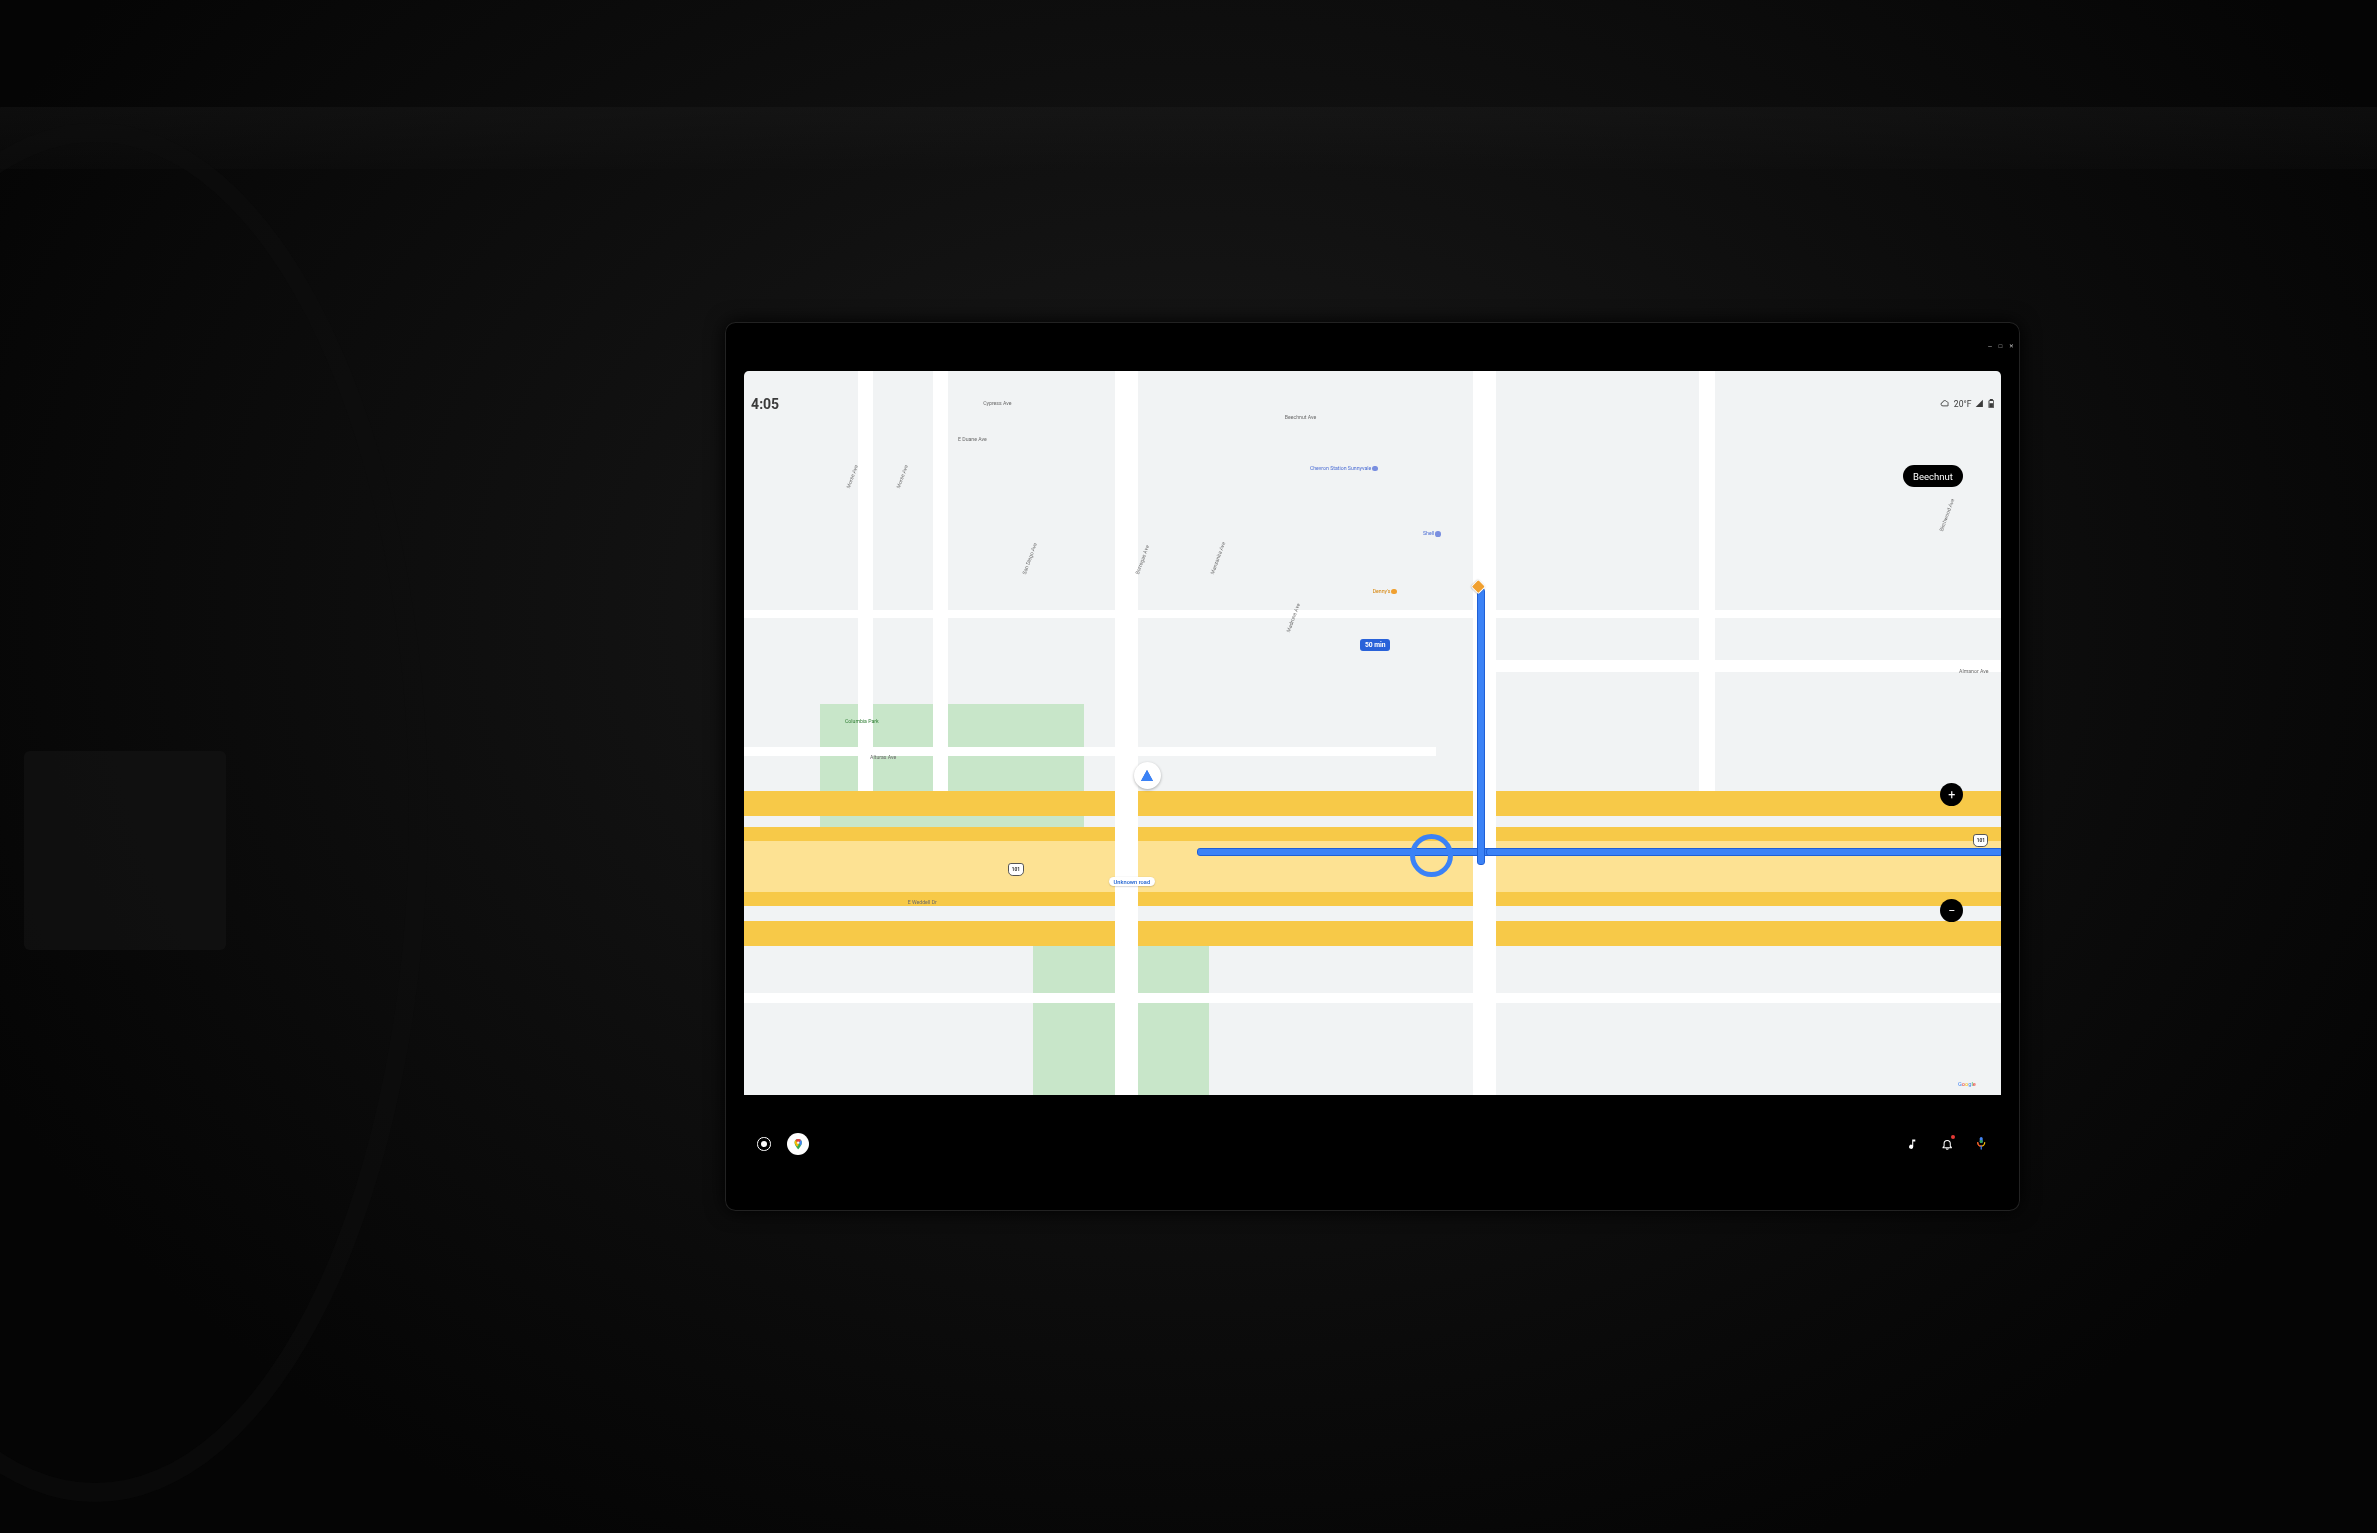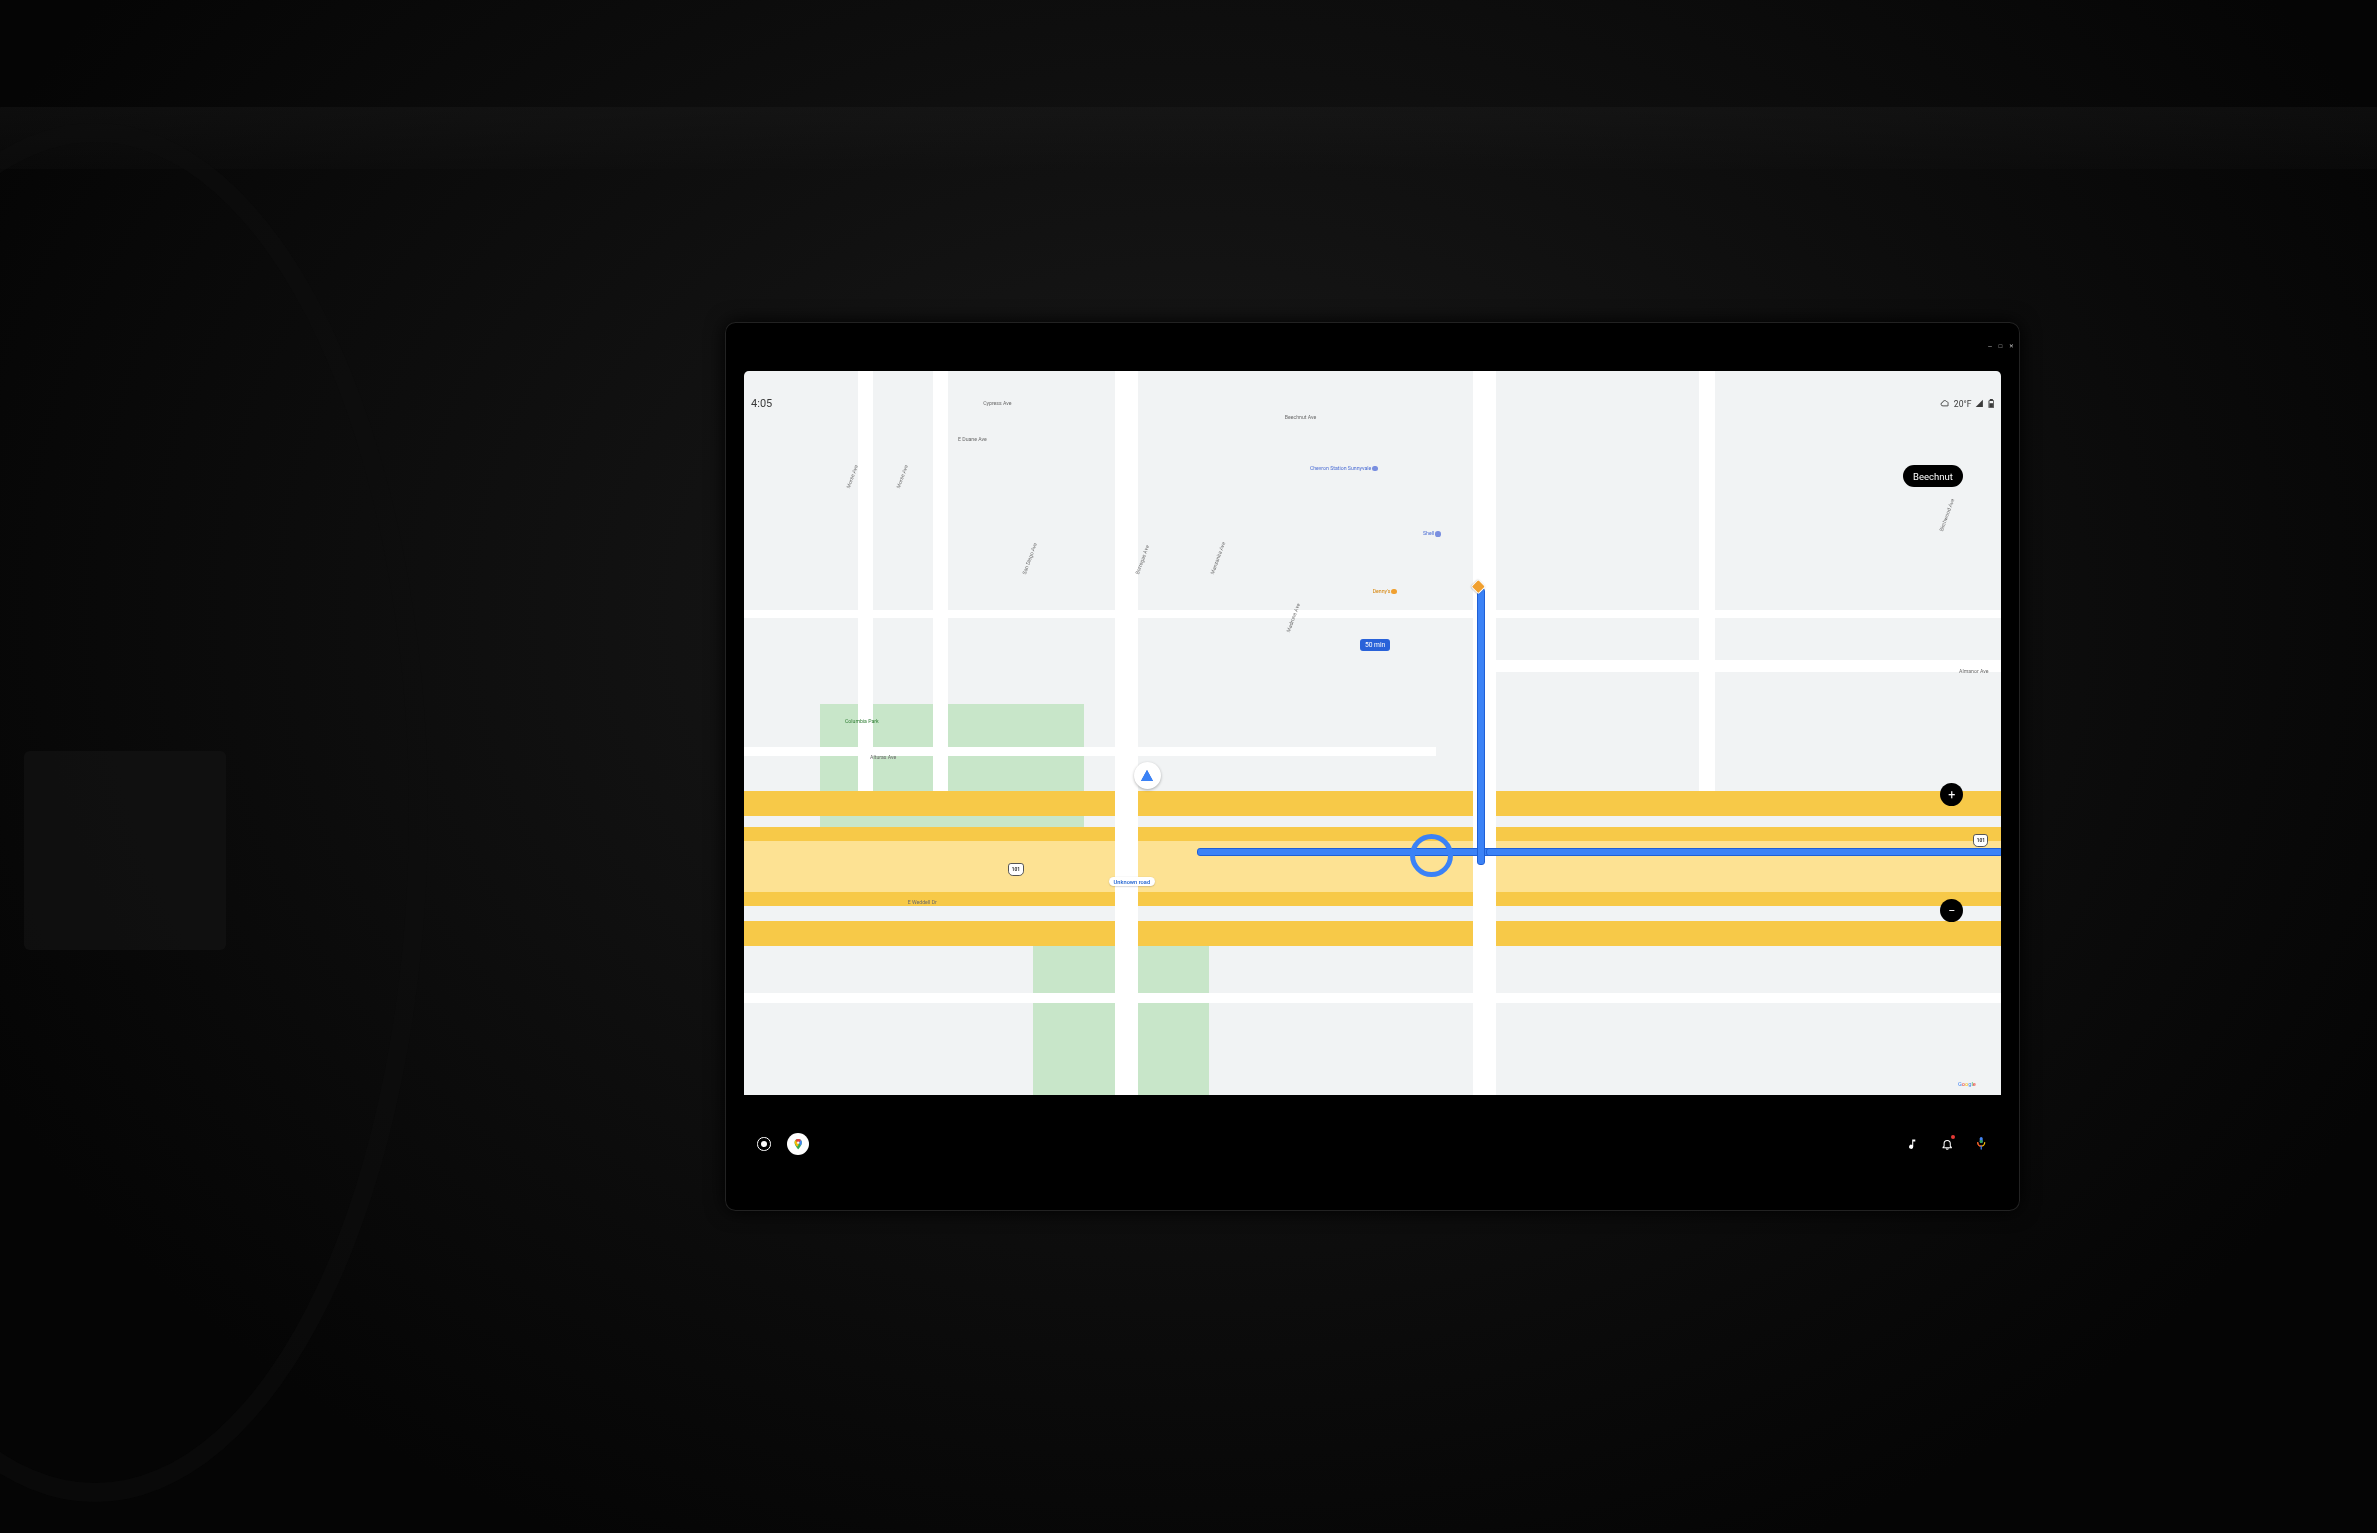--- a/index.html
+++ b/index.html
@@ -11,21 +11,21 @@
 
   
   .unit{position:absolute;left:30.5%;top:21%;width:54.5%;height:58%;background:#000;border-radius:10.5px;box-shadow:0 0 19px #000,inset 0 0 0 1px #222}
   .titlebar{position:absolute;top:0;left:0;right:0;height:5.5%;display:flex;justify-content:flex-end;align-items:center;gap:6.7px;padding-right:6.7px;color:#ccc;font-size:5.7px}
   .win-btn{cursor:pointer;user-select:none}
 
   .screen{position:absolute;top:5.5%;left:1.5%;right:1.5%;bottom:2%;border-radius:4.8px;overflow:hidden;background:#000}
 
   
   .status{position:absolute;top:0;left:0;right:0;height:8%;display:flex;align-items:center;padding:0 6.7px;color:#333;z-index:50;pointer-events:none}
-  .status .clock{font-size:11px;font-weight:400;color:#3a3a3a}
+  .status .clock{font-size:14px;font-weight:700;color:#3a3a3a}
   .status .right{margin-left:auto;display:flex;align-items:center;gap:3.8px;font-size:8.6px;color:#3a3a3a}
   .status svg{display:block}
 
   
   .map{position:absolute;top:0;left:0;right:0;bottom:12%;background:#f1f3f4;overflow:hidden}
   .hwy-outer{position:absolute;background:#f7c948}
   .hwy-inner{position:absolute;background:#fde293}
   
   .h101a{left:0;right:0;top:63%;height:11%}
   .h101b{left:0;right:0;top:65%;height:7%}
@@ -59,21 +59,21 @@
   .route.v{width:5.7px}
   .loop{position:absolute;width:43px;height:43px;border:5.7px solid #3b82f6;border-radius:50%;box-sizing:border-box}
 
   .shield{position:absolute;width:13.3px;height:11.4px;background:#fff;border:1px solid #555;border-radius:2.9px 2.9px 4.8px 4.8px;font-size:4.8px;font-weight:700;color:#333;display:flex;align-items:center;justify-content:center}
 
   
   .me{position:absolute;left:31%;top:54%;width:27px;height:27px;border-radius:50%;background:#fff;box-shadow:0 1px 2.9px rgba(0,0,0,.3);display:flex;align-items:center;justify-content:center}
   .me .arrow{width:0;height:0;border-left:6.2px solid transparent;border-right:6.2px solid transparent;border-bottom:11.4px solid #3b82f6;filter:drop-shadow(0 0 0.5px #1e5fd6)}
   .me-label{position:absolute;left:29%;top:70%;background:#fff;color:#1a5fd0;font-size:5.7px;font-weight:500;padding:1.4px 4.8px;border-radius:5.7px;box-shadow:0 0.5px 1.4px rgba(0,0,0,.25)}
 
-  .eta{position:absolute;left:49%;top:37%;background:#2962d9;color:#fff;font-size:6.7px;font-weight:400;padding:2.4px 4.8px;border-radius:2.9px;white-space:nowrap}
+  .eta{position:absolute;left:49%;top:37%;background:#2962d9;color:#fff;font-size:6.7px;font-weight:700;padding:2.4px 4.8px;border-radius:2.9px;white-space:nowrap}
   .dest{position:absolute;left:58%;top:29%;width:8.6px;height:8.6px;background:#f0a030;border:1.9px solid #fff;border-radius:1.9px;transform:rotate(45deg);box-shadow:0 0.5px 1.4px rgba(0,0,0,.3)}
 
   
   .recenter{position:absolute;right:3%;top:13%;background:#000;color:#fff;font-size:9.5px;padding:5.7px 10.5px;border-radius:14.3px;cursor:pointer;z-index:40}
   .zoom{position:absolute;right:3%;width:23px;height:23px;border-radius:50%;background:#000;color:#fff;font-size:12.4px;display:flex;align-items:center;justify-content:center;cursor:pointer;z-index:40}
   .zoom.in{top:57%}
   .zoom.out{top:73%}
   .attrib{position:absolute;right:2%;bottom:1%;font-size:5.7px}
   .attrib span:nth-child(1){color:#4285F4}
   .attrib span:nth-child(2){color:#EA4335}

